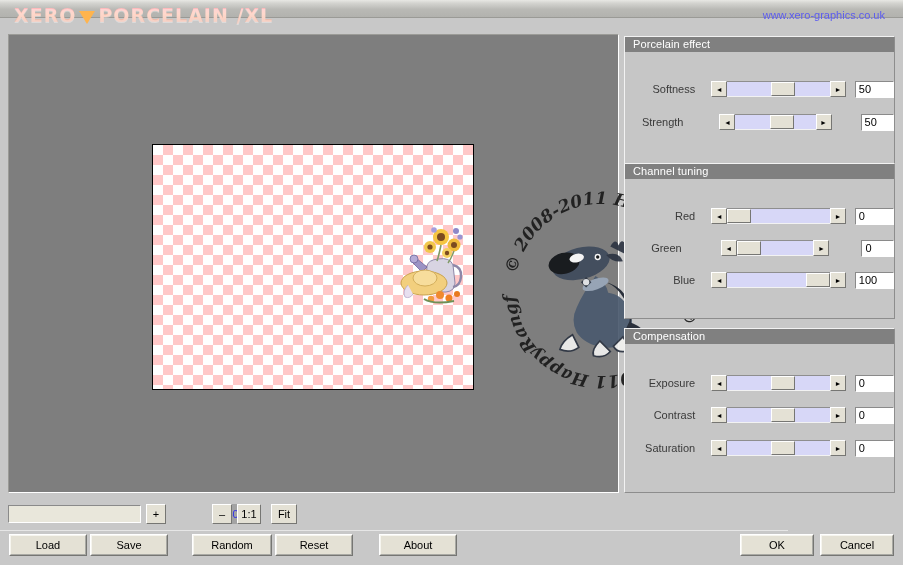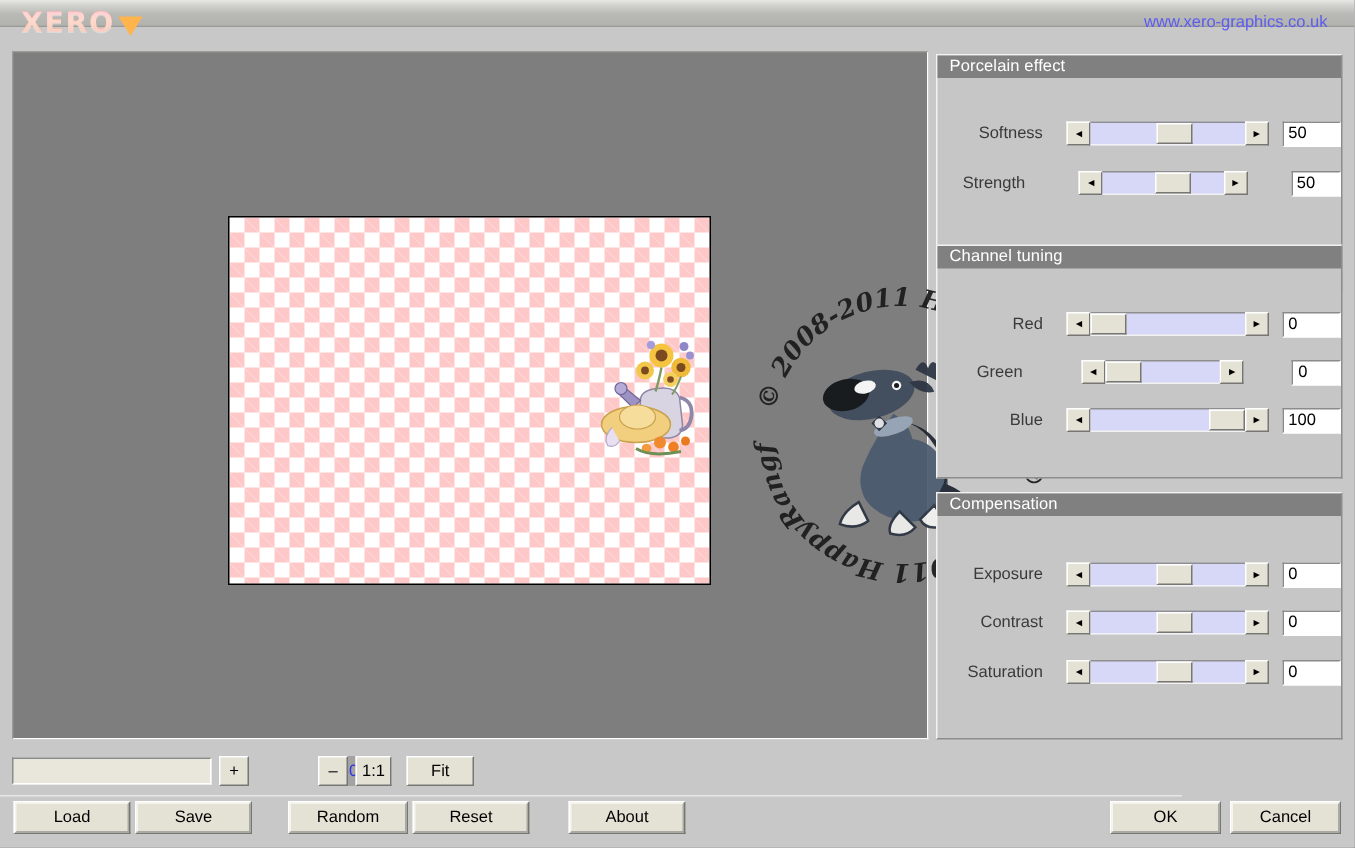--- a/index.html
+++ b/index.html
@@ -280,20 +280,21 @@
     pointer-events: none;
   }
 </style>
 </head>
 <body>
 
 <div id="titlebar">
   <div id="logo">
     <span class="logo-word">XERO</span>
     <span id="logo-tri"></span>
+    <span class="logo-word">PORCELAIN /XL</span>
   </div>
   <div id="logo-url">www.xero-graphics.co.uk</div>
 </div>
 
 <div id="canvas-frame">
   <div id="canvas-inner">
 
     <div id="image-plate">
       <svg id="artwork" viewBox="0 0 74 84">
         <g>
@@ -473,21 +474,21 @@
     </div>
   </div>
 </div>
 
 <div id="zoombar">
   <div id="progress-field"></div>
   <div class="zbtn" style="left:146px; width:20px;">+</div>
   <div id="zoom-value">50%</div>
   <div class="zbtn" style="left:212px; width:20px;">–</div>
   <div class="zbtn" style="left:237px; width:24px;">1:1</div>
-  <div class="zbtn" style="left:271px; width:45px;">Fit</div>
+  <div class="zbtn" style="left:271px; width:26px;">Fit</div>
 </div>
 
 <div id="buttonbar">
   <div class="dlg-btn" style="left:9px;  width:78px;">Load</div>
   <div class="dlg-btn" style="left:90px; width:78px;">Save</div>
   <div class="dlg-btn" style="left:192px; width:80px;">Random</div>
   <div class="dlg-btn" style="left:275px; width:78px;">Reset</div>
   <div class="dlg-btn" style="left:379px; width:78px;">About</div>
   <div class="dlg-btn" style="left:740px; width:74px;">OK</div>
   <div class="dlg-btn" style="left:820px; width:74px;">Cancel</div>

